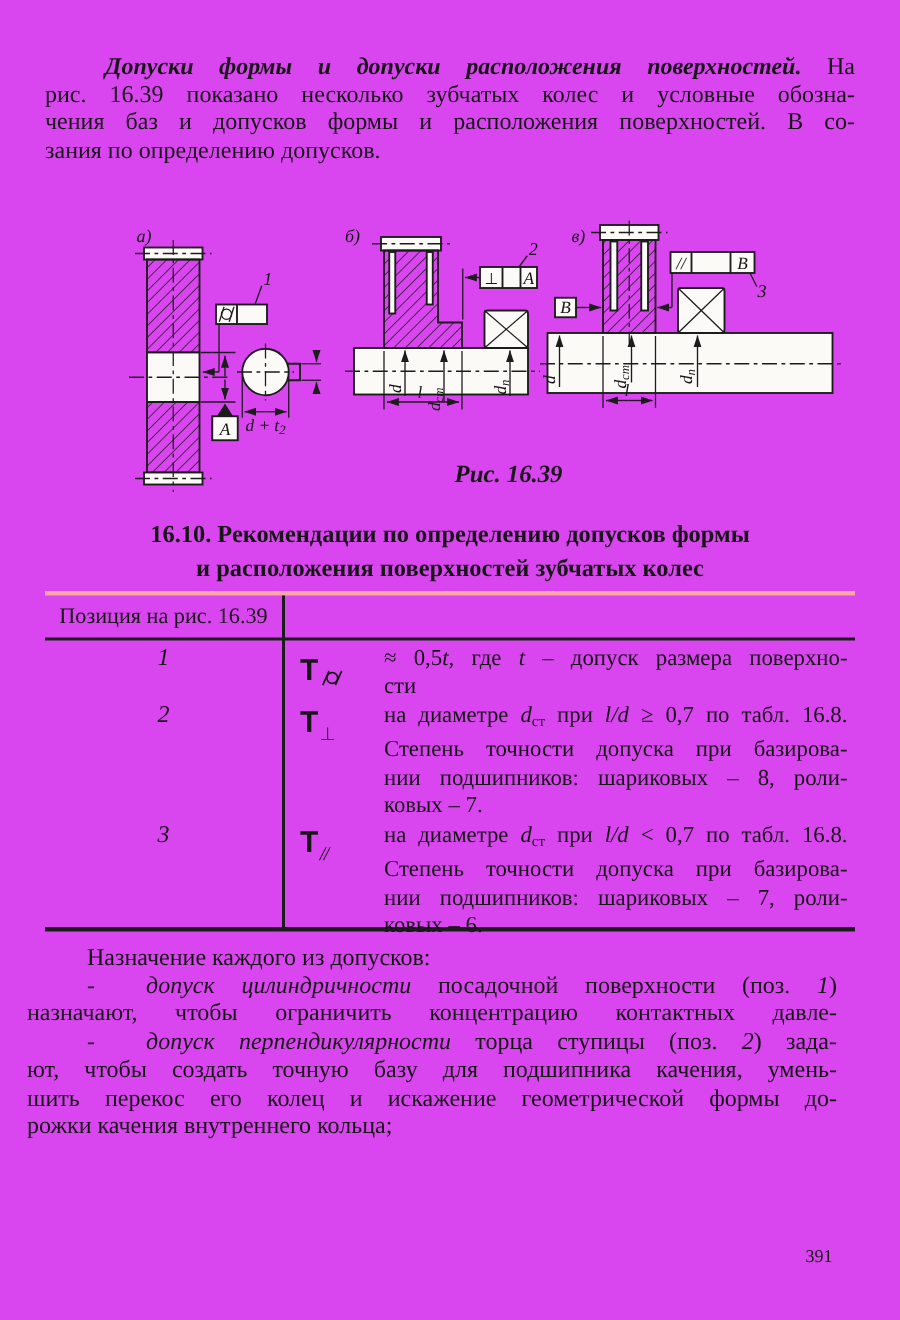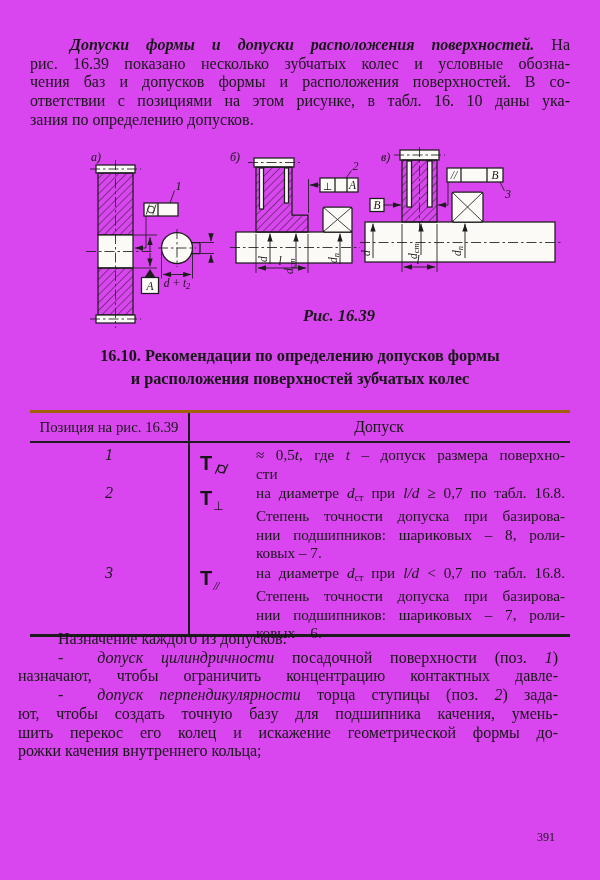--- a/index.html
+++ b/index.html
@@ -12,22 +12,22 @@
   .f-n{}
   .f-i{font-style:italic;}
   .f-bi{font-weight:bold;font-style:italic;}
   .f-sub{font-size:0.66em;vertical-align:-0.28em;}
   .intro{position:absolute;top:36px;left:30px;width:540px;font-size:16px;line-height:18.7px;}
   .figwrap{position:absolute;top:145px;left:30px;width:540px;height:185px;}
   .figcap{position:absolute;top:306px;left:30px;width:540px;text-align:center;
           padding-left:78px;box-sizing:border-box;font-weight:bold;font-size:16.5px;font-style:italic;}
   .tbl-title{position:absolute;top:345px;left:30px;width:540px;text-align:center;
              font-weight:bold;font-size:16.3px;line-height:22.5px;}
-  .tbl{position:absolute;top:410px;left:30px;width:540px;height:227px;box-sizing:border-box;
-       border-top:3px solid #a16207;border-bottom:3px solid #1c1c1c;}
+  .tbl{position:absolute;top:394px;left:30px;width:540px;height:227px;box-sizing:border-box;
+       border-top:3px solid #fca5a5;border-bottom:3px solid #1c1c1c;}
   .vline{position:absolute;left:158px;top:0;bottom:0;width:1.5px;background:#1c1c1c;}
   .thead{display:grid;grid-template-columns:158px 1fr;align-items:center;height:28px;
          border-bottom:2.5px solid #1c1c1c;}
   .th1{text-align:center;font-size:14.8px;}
   .th2{text-align:center;font-size:15.8px;}
   .tbody{padding-top:3px;}
   .trow{display:grid;grid-template-columns:158px 52px 1fr;padding-right:5px;}
   .trow + .trow{margin-top:1px;}
   .pos{text-align:center;font-style:italic;font-size:16px;padding-top:0px;}
   .sym{padding-left:12px;padding-top:4px;white-space:nowrap;}
@@ -52,21 +52,20 @@
 </style>
 </head>
 <body>
 
 <div class="page">
 
   <div class="intro">
       <div class="ln" style="padding-left: 40px;"><span class="f-bi">Допуски формы и допуски расположения поверхностей.</span><span class="f-n"> На</span></div>
       <div class="ln"><span class="f-n">рис. 16.39 показано несколько зубчатых колес и условные обозна-</span></div>
       <div class="ln"><span class="f-n">чения баз и допусков формы и расположения поверхностей. В со-</span></div>
-      <div class="ln"><span class="f-n">ответствии с позициями на этом рисунке, в табл. 16. 10 даны ука-</span></div>
       <div class="ln left"><span class="f-n">зания по определению допусков.</span></div>
     </div>
 
   <svg class="figwrap" viewBox="0 0 540 185">
     <defs>
       <pattern id="h" width="5.5" height="5.5" patternUnits="userSpaceOnUse" patternTransform="rotate(45)">
         <line x1="0" y1="0" x2="0" y2="5.5" stroke="#1c1c1c" stroke-width="1"></line>
       </pattern>
       <marker id="ar" markerWidth="9.5" markerHeight="7" refX="8.8" refY="3" orient="auto">
         <path d="M0,0 L9,3 L0,6 Z" fill="#1c1c1c"></path>
@@ -234,21 +233,20 @@
 
   <div class="tbl-title">
     <div>16.10. Рекомендации по определению допусков формы</div>
     <div>и расположения поверхностей зубчатых колес</div>
   </div>
 
   <div class="tbl">
     <div class="vline"></div>
     <div class="thead">
       <div class="th1">Позиция на рис. 16.39</div>
-      <div class="th2">Допуск</div>
     </div>
     <div class="tbody">
 
       <div class="trow">
         <div class="pos">1</div>
         <div class="sym" style="padding-top:7px;">
           <span class="T">T</span><svg class="cyl-glyph" width="17" height="12">
               <circle cx="8.5" cy="6" r="3.6" fill="none" stroke="#161616" stroke-width="1.1"></circle>
               <line x1="2.2" y1="10.8" x2="6.4" y2="1.2" stroke="#161616" stroke-width="1.1"></line>
               <line x1="10.6" y1="10.8" x2="14.8" y2="1.2" stroke="#161616" stroke-width="1.1"></line>

